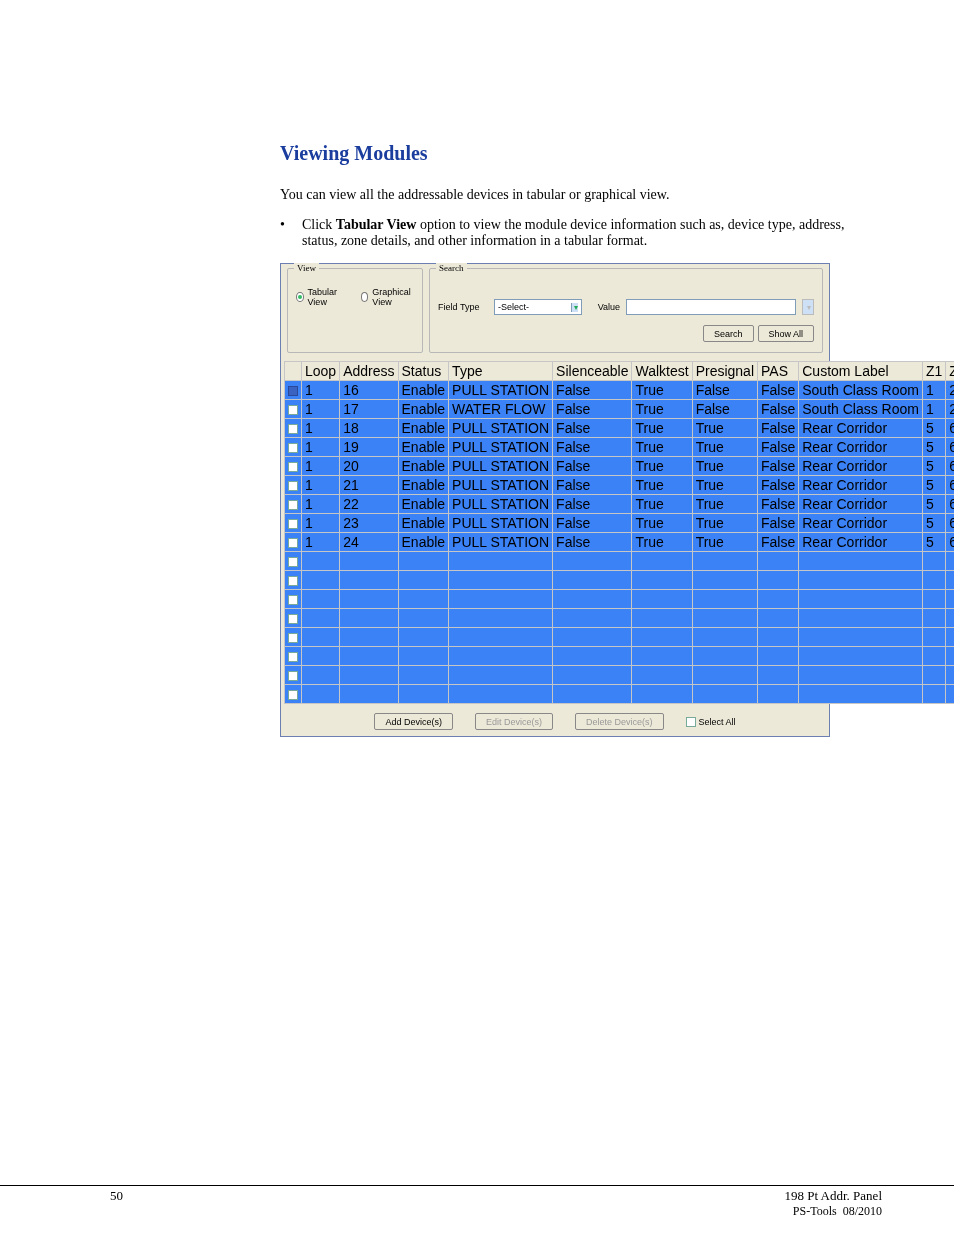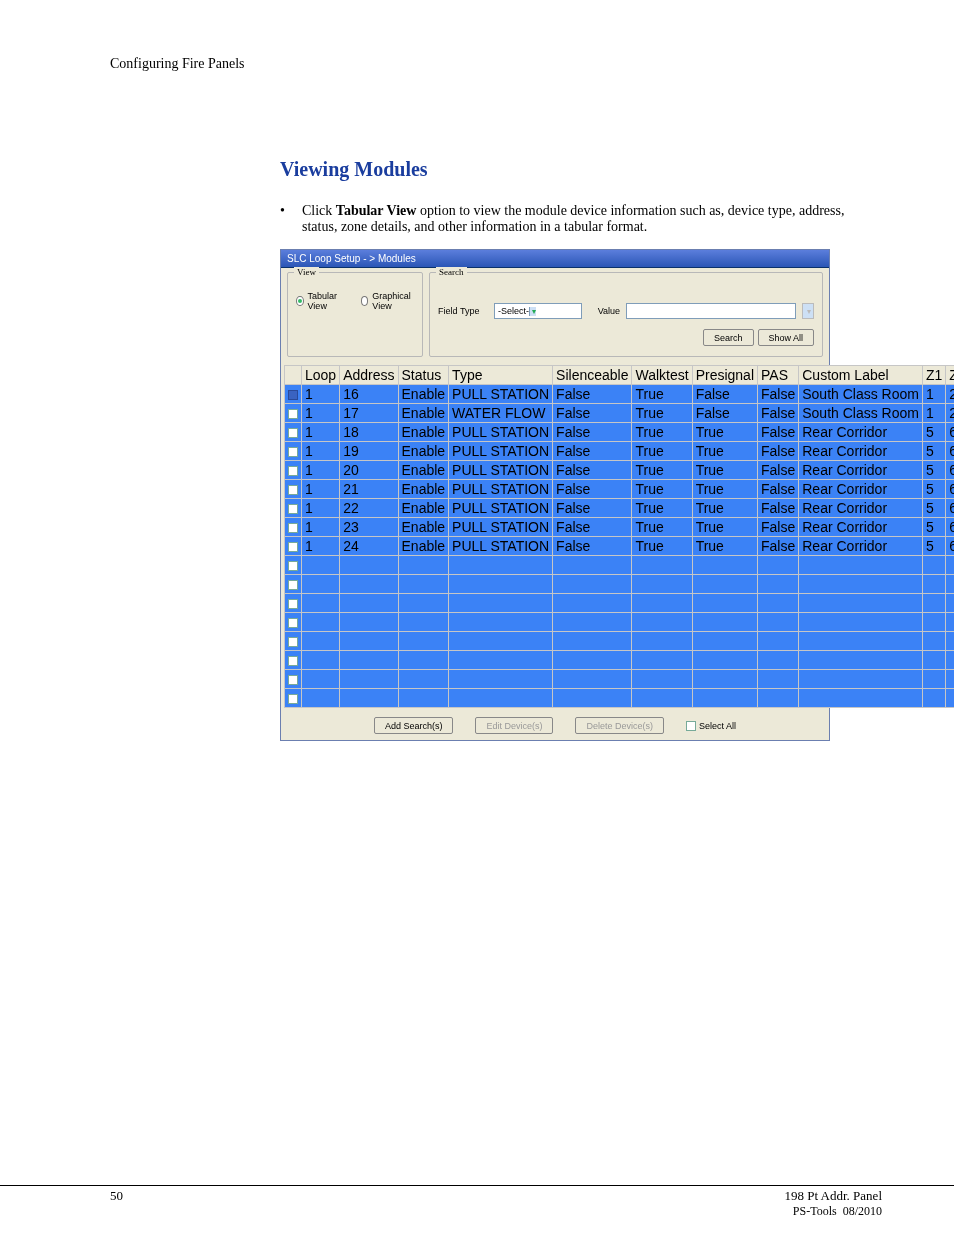--- a/index.html
+++ b/index.html
@@ -86,21 +86,21 @@
     .view-field { width: 160px; }
     .view-row { display: flex; align-items: center; gap: 4px; margin-bottom: 2px; }
     .radio { width: 10px; height: 10px; border-radius: 50%; border: 1px solid #777; display: inline-flex; align-items: center; justify-content: center; background:#fff;}
     .radio.selected:after { content:""; width:4px; height:4px; border-radius:50%; background:#3b6; display:block;}
     .search-field { flex: 1; }
     .search-row { display:flex; align-items:center; gap:6px;margin-top:12px; }
     .search-row .lbl { width: 50px; }
     .sel, .valinp {
       background:#fff; border:1px solid #7f9db9; height:16px; display:flex; align-items:center; padding:0 3px; font-size:9px;
     }
-    .sel { width: 88px; }
+    .sel { width: 88px; justify-content:space-between;}
     .chev { color:#2a5; font-size:8px; border-left:1px solid #7f9db9; padding-left:2px; background:#cde0f5;}
     .valinp { width: 170px; color:#888;}
     .btnrow { display:flex; justify-content:flex-end; gap:4px; margin-top:10px;}
     .winbtn {
       border:1px solid #888; background:#ece9d8; height:17px; padding:0 10px; font-size:9px; display:inline-flex; align-items:center;
       border-radius:2px;
     }
     .winbtn.disabled { color:#999; }
 
     
@@ -138,34 +138,33 @@
       justify-content: space-between;
       font-size: 13px;
     }
     .footer .right { text-align: right; }
     .footer .sub { font-size: 12px; }
   </style>
 </head>
 <body>
 
 <div class="page">
-  <div class="running-header">Configuring Fire Panels</div>
 
   <div class="section-title">Viewing Modules</div>
 
+  <div class="intro">You can view all the addressable devices in tabular or graphical view.</div>
 
   <div class="bullet-row">
     <div class="bullet">•</div>
     <div class="bullet-text">
       <span>Click </span><span class="bold">Tabular View</span><span> option to view the module device information such as, device type, address, status, zone details, and other information in a tabular format.</span>
     </div>
   </div>
 
   <div class="shot">
-    <div class="titlebar">SLC Loop Setup - &gt; Modules</div>
 
     <div class="upper">
       <div class="fieldset view-field">
         <div class="legend">View</div>
         <div class="view-row">
           <span class="radio selected"></span>
           <span>Tabular View</span>
           <span style="width:14px"></span>
           <span class="radio"></span>
           <span>Graphical View</span>
@@ -518,21 +517,21 @@
               <td>&nbsp;</td>
               <td>&nbsp;</td>
               <td>&nbsp;</td>
               <td class="scrollcell"></td>
             </tr>
           </tbody>
       </table>
     </div>
 
     <div class="bottomrow">
-      <span class="winbtn">Add Search(s)</span>
+      <span class="winbtn">Add Device(s)</span>
       <span class="winbtn disabled">Edit Device(s)</span>
       <span class="winbtn disabled">Delete Device(s)</span>
       <span class="selall">
         <span class="cb"></span>
         <span>Select All</span>
       </span>
     </div>
   </div>
 </div>
 

